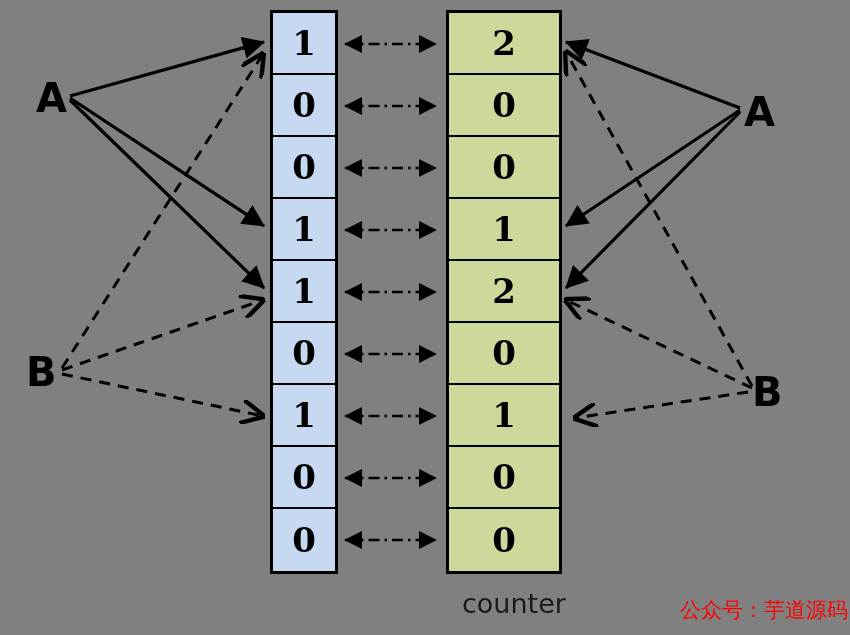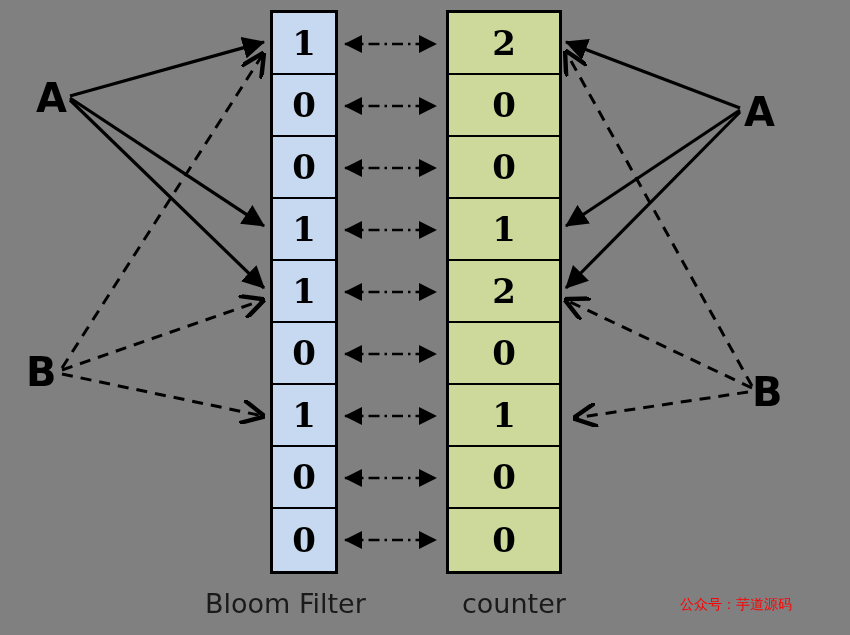--- a/index.html
+++ b/index.html
@@ -50,21 +50,21 @@
     color:#1a1a1a;
     white-space:nowrap;
   }
   #caption-bloom{left:205px;top:588px;}
   #caption-counter{left:462px;top:588px;text-align:center;}
 
   #watermark{
     position:absolute;
     left:680px;top:596px;
     font-family:"DejaVu Sans","Liberation Sans",sans-serif;
-    font-size:14px;
+    font-size:21px;
     color:#ff0000;
     white-space:nowrap;
   }
 
   svg.overlay{position:absolute;left:0;top:0;width:850px;height:635px;pointer-events:none;}
 </style>
 </head>
 <body>
 
 <div id="stage">
@@ -141,18 +141,17 @@
       <line x1="752" y1="388" x2="566" y2="300"></line>
       <line x1="748" y1="392" x2="575" y2="418"></line>
     </g>
   </svg>
 
   <div class="node-label" id="label-a-left">A</div>
   <div class="node-label" id="label-b-left">B</div>
   <div class="node-label" id="label-a-right">A</div>
   <div class="node-label" id="label-b-right">B</div>
 
-  <div class="col-caption" id="caption-bloom">Bloom Filter</div>
   <div class="col-caption" id="caption-counter">counter</div>
 
   <div id="watermark">公众号：芋道源码</div>
 
 </div>
 
 </body></html>

